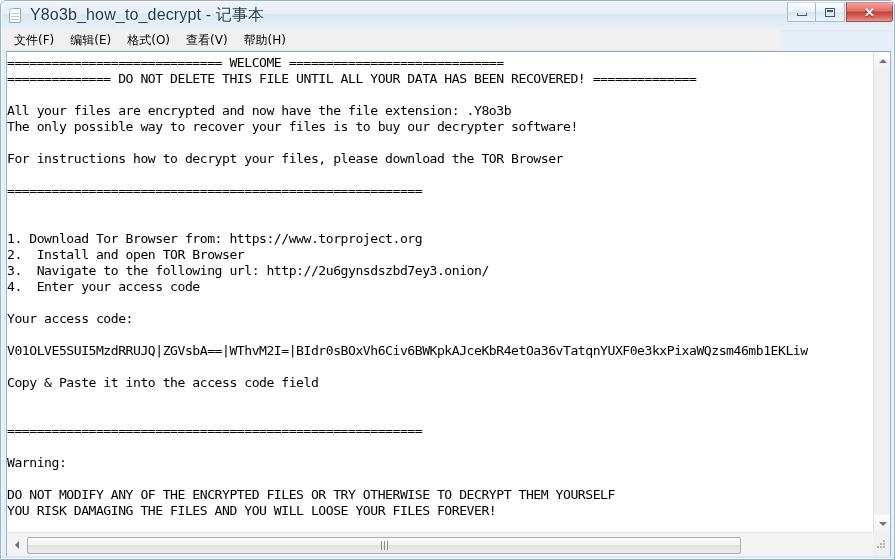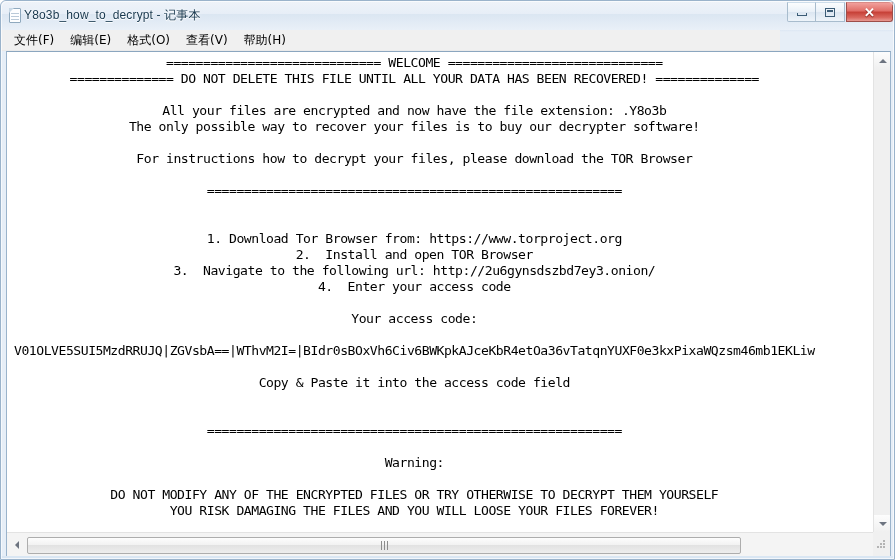--- a/index.html
+++ b/index.html
@@ -75,22 +75,22 @@
     border-bottom: 5px solid transparent;
   }
   #app-icon .line {
     position: absolute;
     left: 3px;
     width: 8px; height: 1px;
     background: #b9c9d8;
   }
 
   #title-text {
-    margin-left: 0;
-    font-size: 12px;
+    margin-left: 6px;
+    font-size: 16px;
     color: #17374d;
     white-space: nowrap;
     text-shadow: 0 1px 0 rgba(255,255,255,0.95), 0 0 4px rgba(255,255,255,0.9);
     letter-spacing: 0.15px;
   }
 
   #window-buttons {
     position: absolute;
     right: 3px;
     top: 1px;
@@ -193,31 +193,30 @@
     width: 862px;
     height: 480px;
     overflow: hidden;
     background: #ffffff;
     padding: 1px 0 0 1px;
     box-sizing: border-box;
   }
 
   #text-content {
     position: absolute;
-    left: 7px;
+    left: 0;
     top: 3px;
     margin: 0;
     font-family: "DejaVu Sans Mono", "Liberation Mono", monospace;
     font-size: 13.1px;
     line-height: 16px;
     color: #000000;
     white-space: pre;
     letter-spacing: -0.47px;
     transform-origin: left top;
-    text-align: center;
   }
 
   
   #caret {
     position: absolute;
     left: 7px;
     top: 5px;
     width: 1px;
     height: 13px;
     background: #000;

